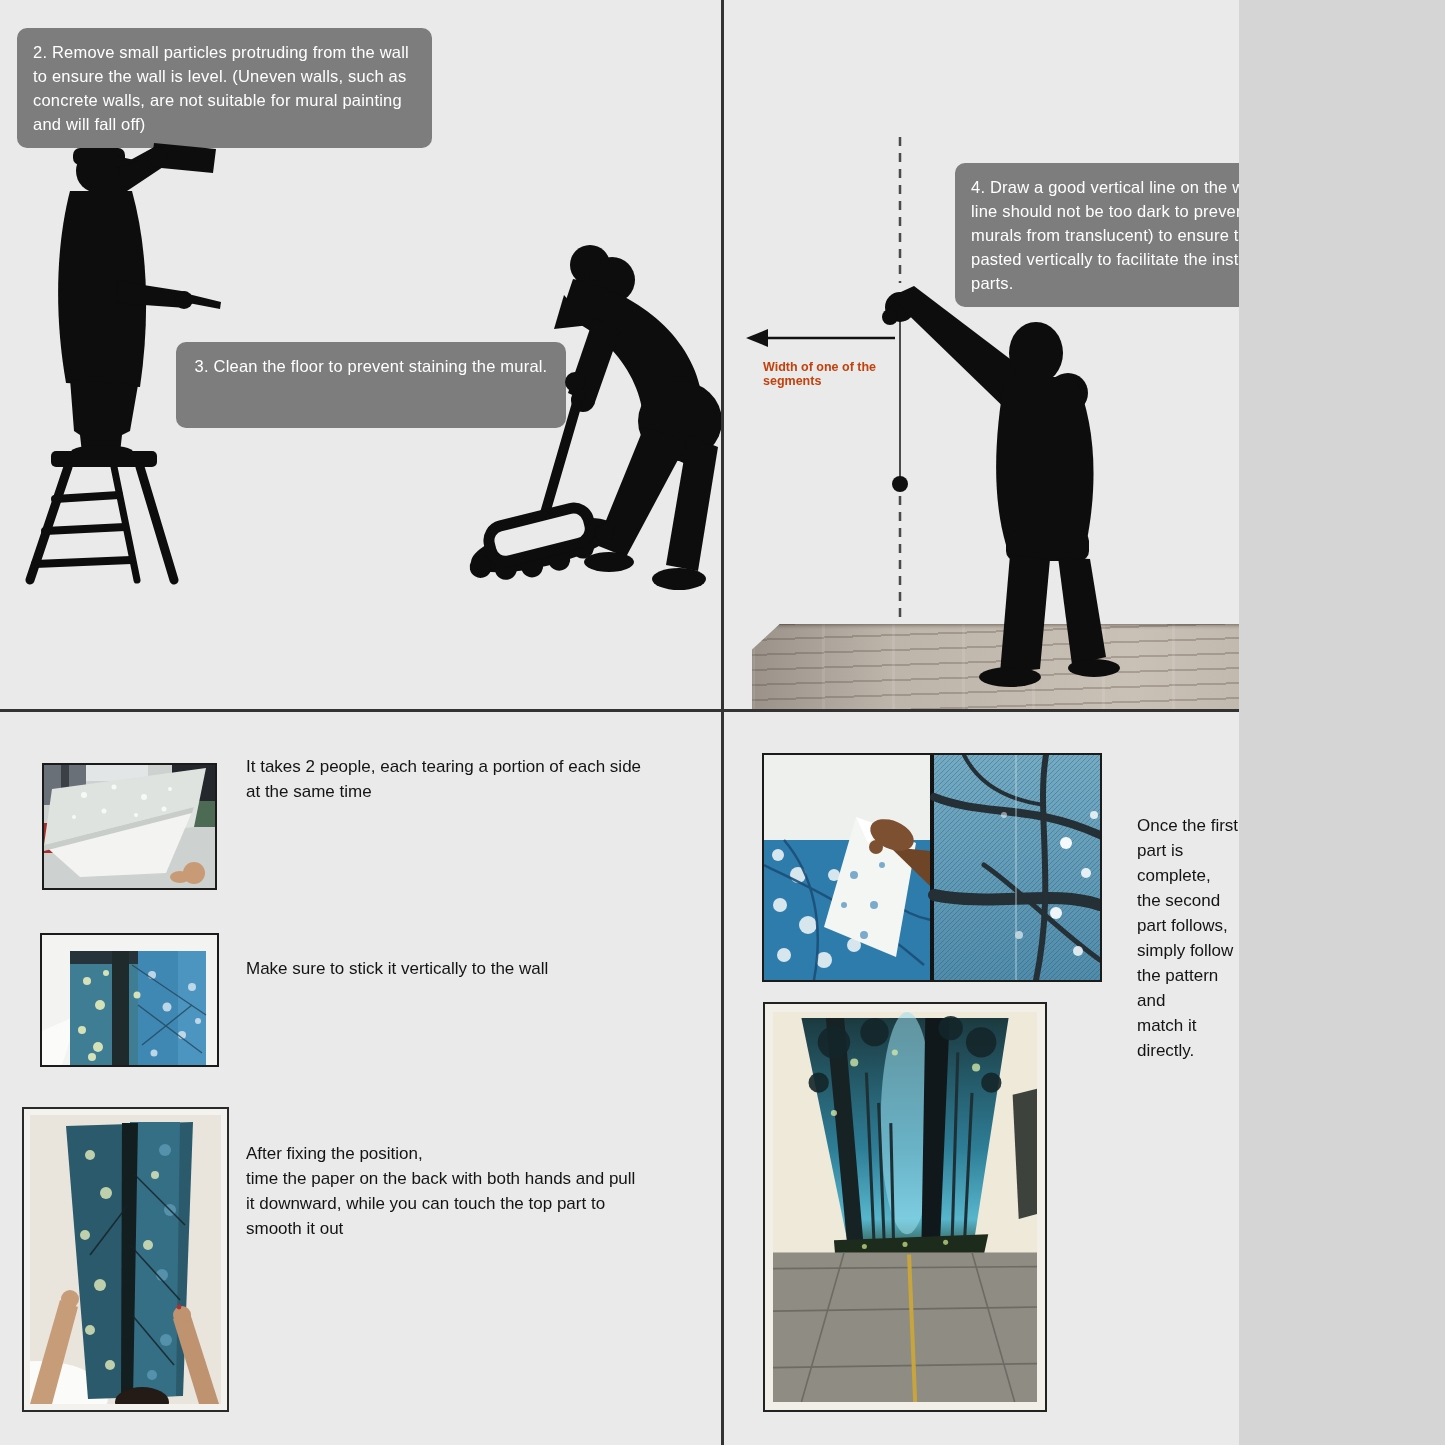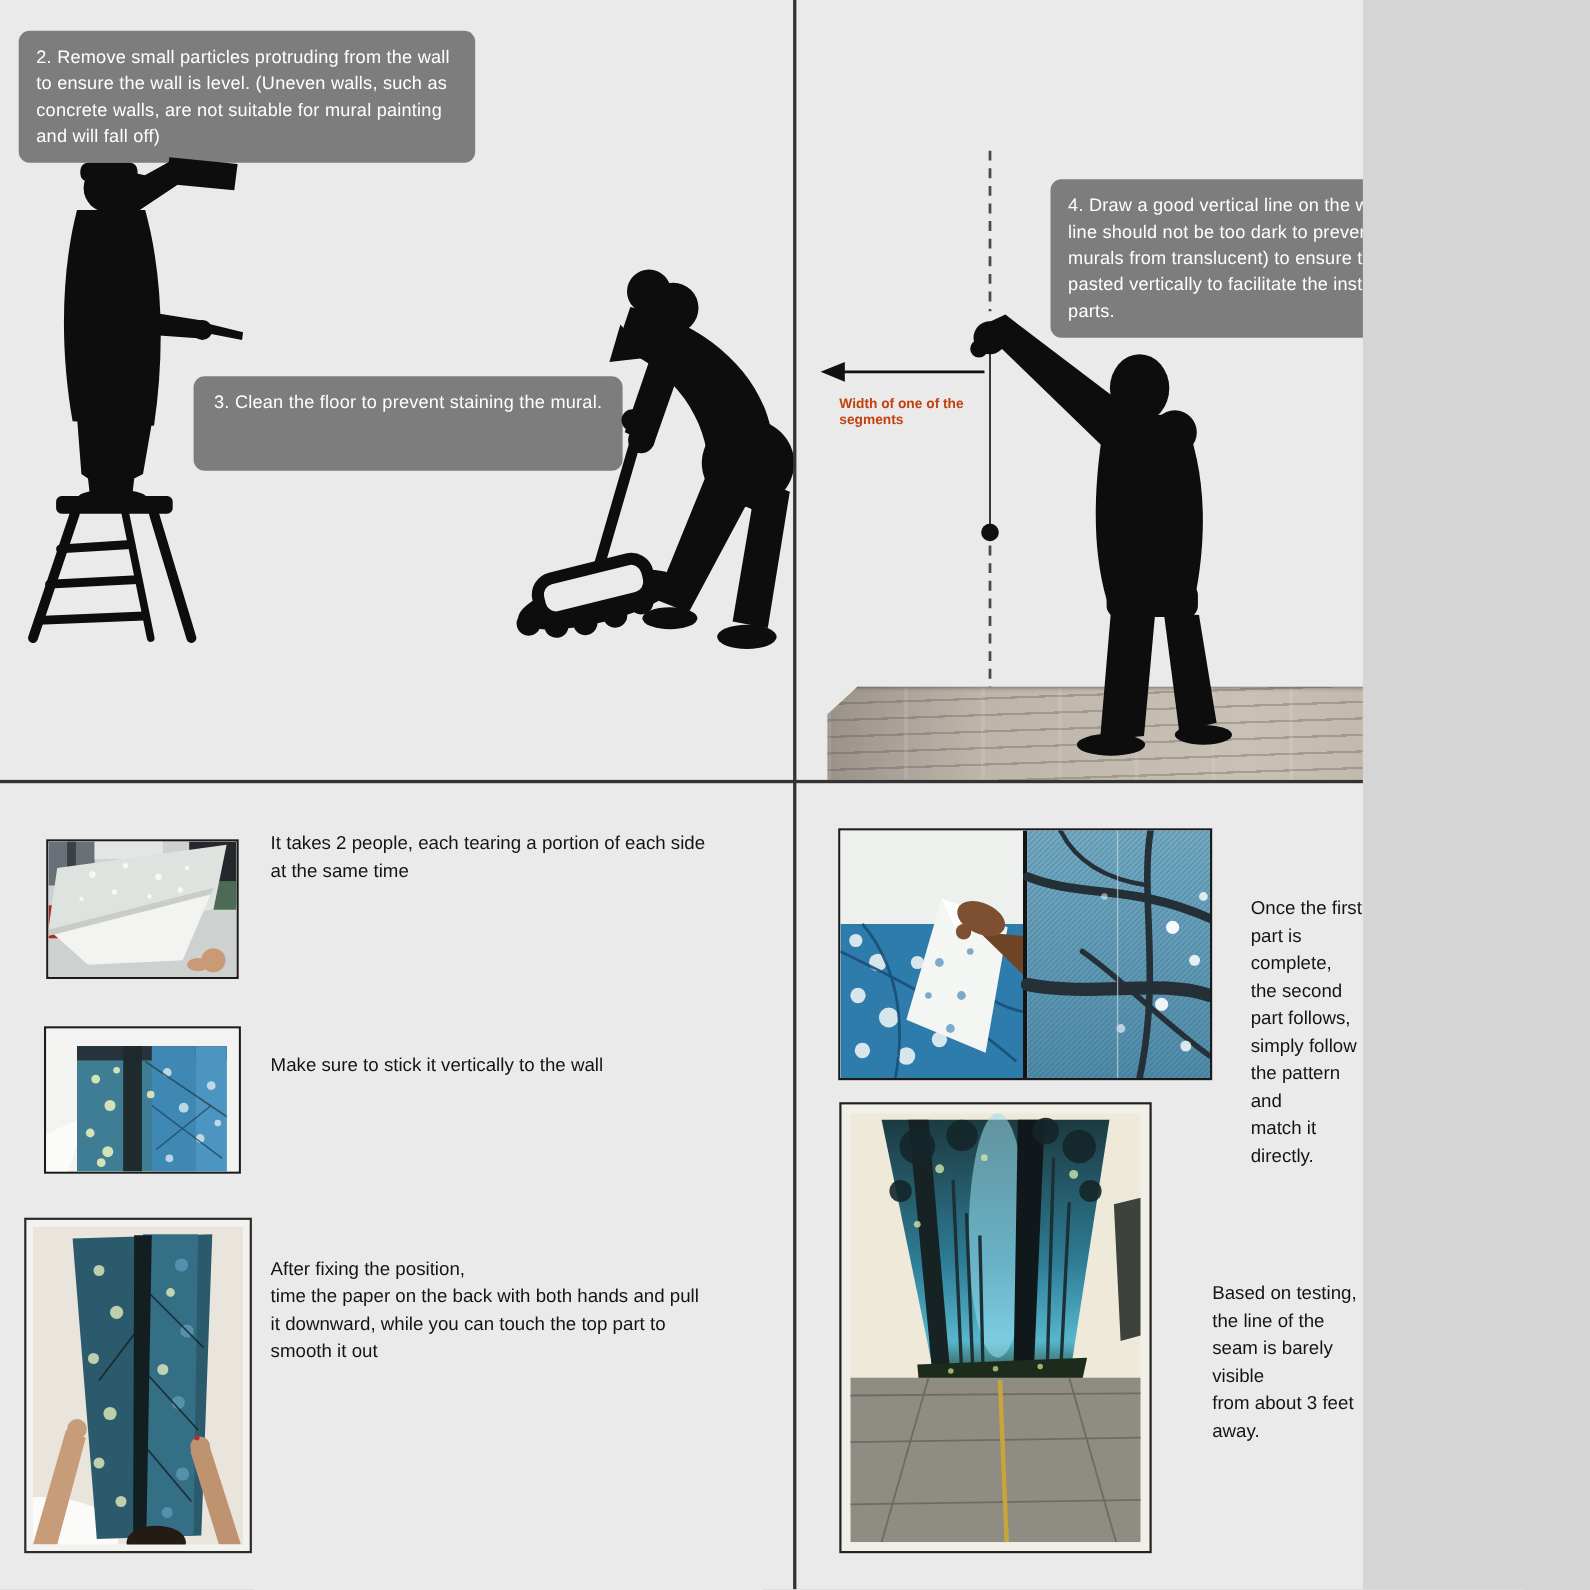--- a/index.html
+++ b/index.html
@@ -397,19 +397,16 @@
       <g stroke="#6e6b64" stroke-width="1.6">
         <line x1="0" y1="254" x2="260" y2="252"></line>
         <line x1="0" y1="296" x2="260" y2="292"></line>
         <line x1="0" y1="352" x2="260" y2="348"></line>
         <line x1="70" y1="238" x2="28" y2="386"></line>
         <line x1="196" y1="238" x2="238" y2="386"></line>
       </g>
       <line x1="134" y1="240" x2="140" y2="386" stroke="#c7a43c" stroke-width="4"></line>
     </svg>
   </div>
-  <div class="caption" id="caption-seam">Based on testing,
-the line of the seam is barely visible
-from about 3 feet away.</div>
 
   <div class="divider" id="divider-v"></div>
   <div class="divider" id="divider-h"></div>
 </div>
 
 </body></html>

